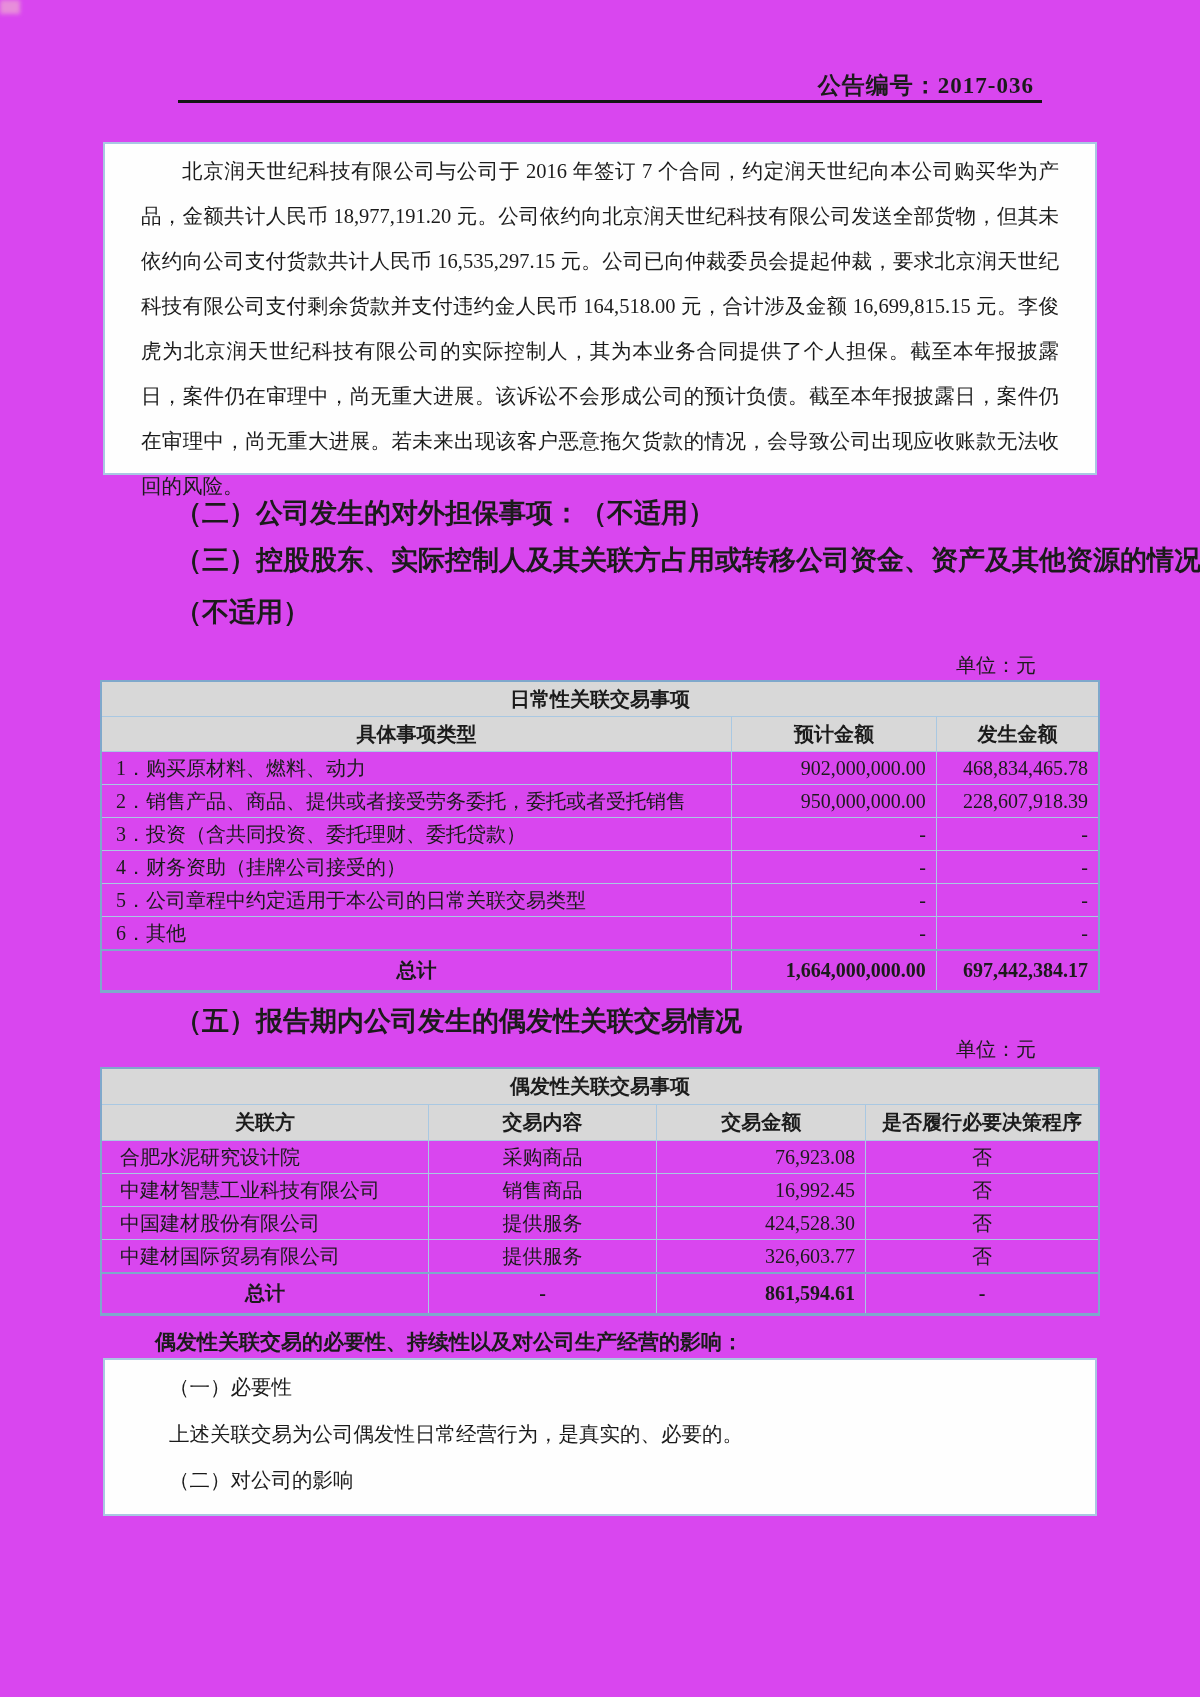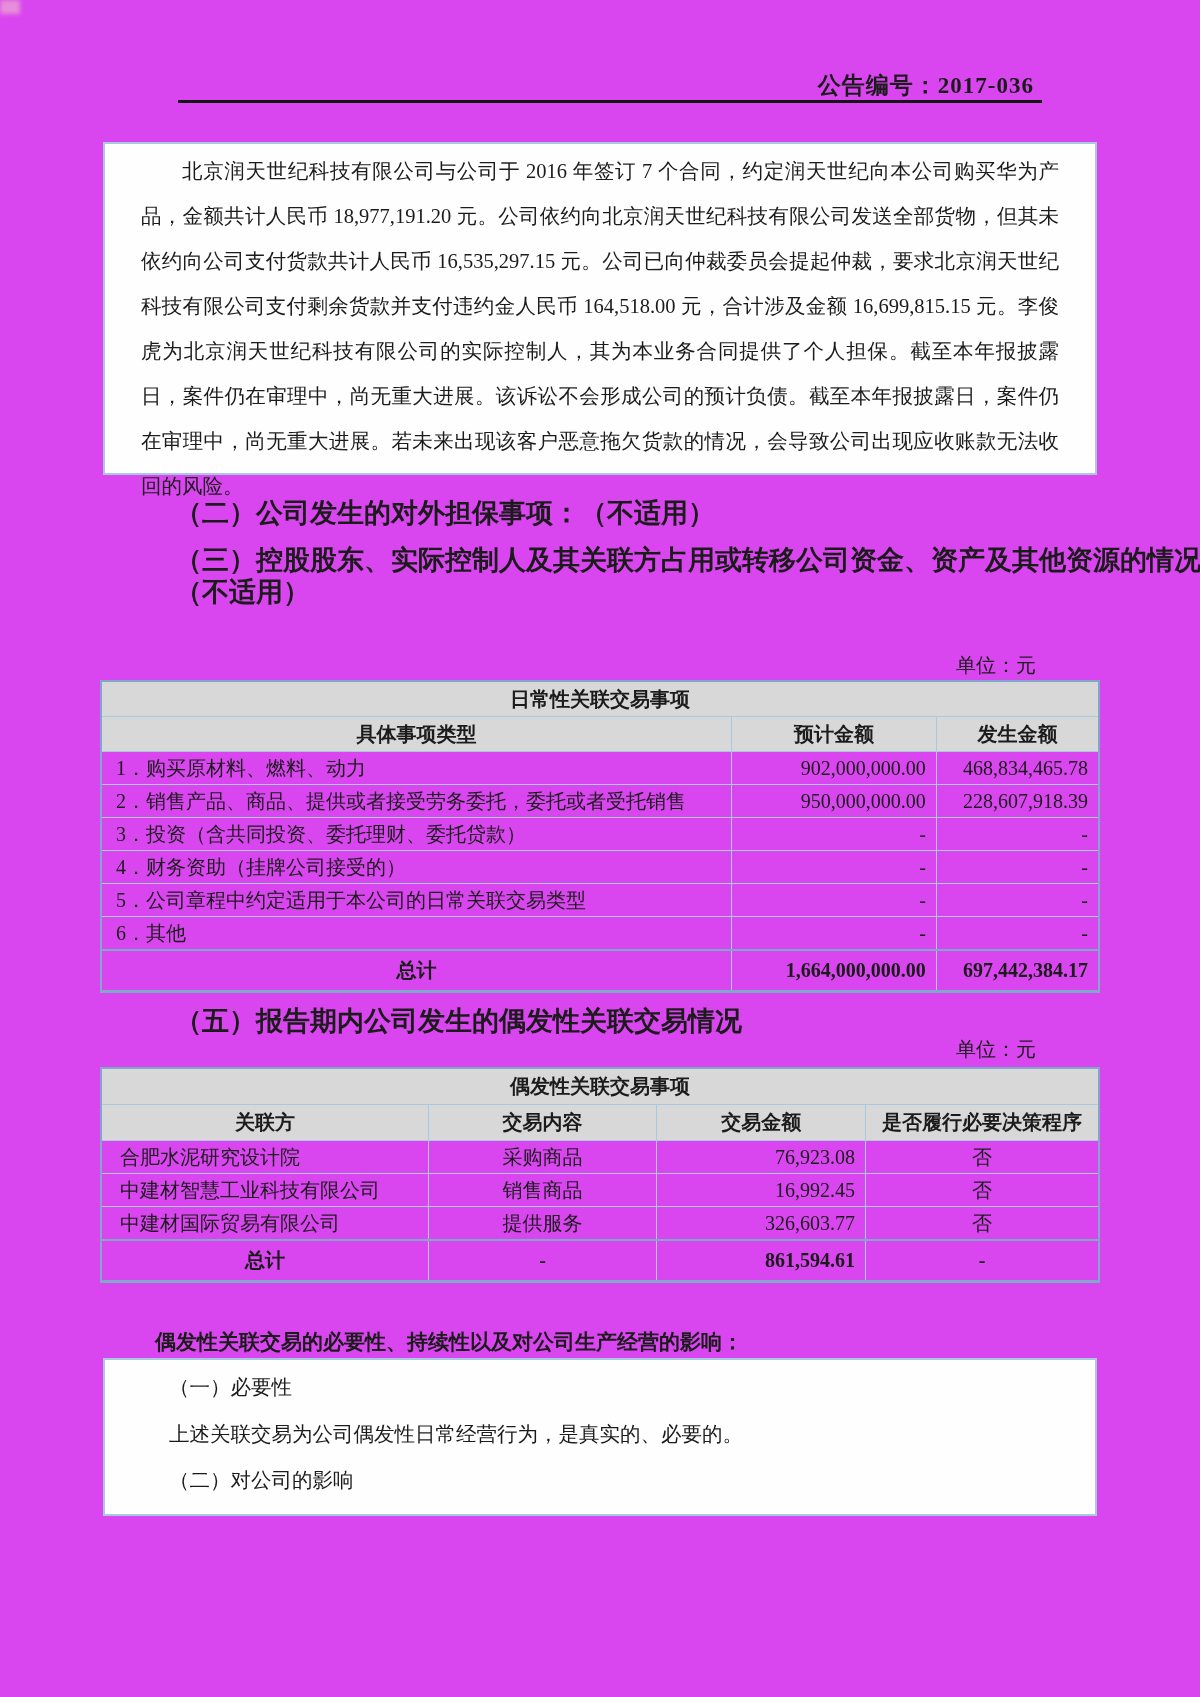--- a/index.html
+++ b/index.html
@@ -41,21 +41,21 @@
     font-size:20.5px;line-height:45px;
     text-align:justify;text-justify:inter-ideograph;
     text-indent:2em;
   }
   .hd{
     position:absolute;left:175px;
     font-size:27px;font-weight:bold;white-space:nowrap;
   }
   .hd2{top:495px;}
   .hd3a{top:542px;}
-  .hd3b{top:574px;}
+  .hd3b{top:594px;}
   .hd4{top:620px;}
   .hd5{top:1003px;}
   .unit{
     position:absolute;right:164px;
     font-size:20px;white-space:nowrap;
   }
   .unit1{top:652px;}
   .unit2{top:1036px;}
   table.rt{
     position:absolute;left:100px;width:1000px;
@@ -204,20 +204,26 @@
         <td class="cell-right">76,923.08</td>
         <td class="cell-center">否</td>
       </tr>
       <tr>
         <td class="cell-left">中建材智慧工业科技有限公司</td>
         <td class="cell-center">销售商品</td>
         <td class="cell-right">16,992.45</td>
         <td class="cell-center">否</td>
       </tr>
       <tr>
+        <td class="cell-left">中国建材股份有限公司</td>
+        <td class="cell-center">提供服务</td>
+        <td class="cell-right">424,528.30</td>
+        <td class="cell-center">否</td>
+      </tr>
+      <tr>
         <td class="cell-left">中建材国际贸易有限公司</td>
         <td class="cell-center">提供服务</td>
         <td class="cell-right">326,603.77</td>
         <td class="cell-center">否</td>
       </tr>
       <tr class="total-row">
         <td class="cell-center">总计</td>
         <td class="cell-center">-</td>
         <td class="cell-right">861,594.61</td>
         <td class="cell-center">-</td>

